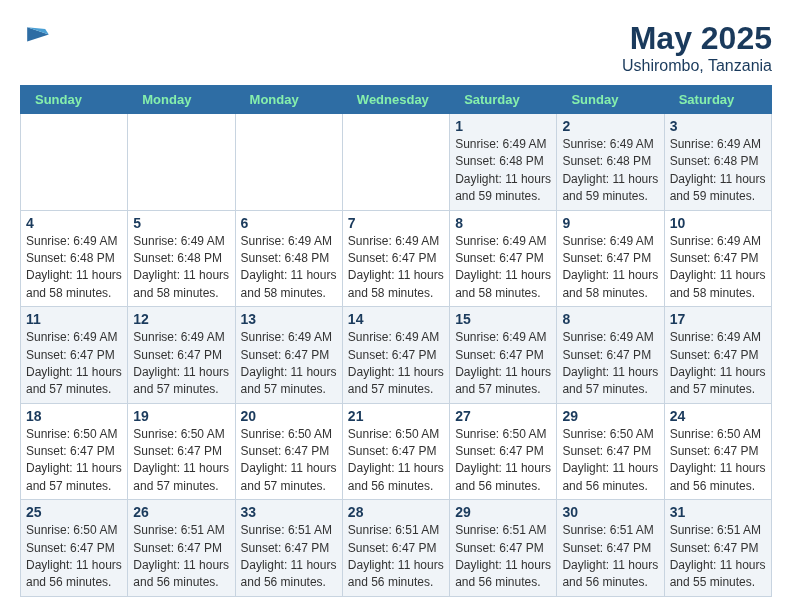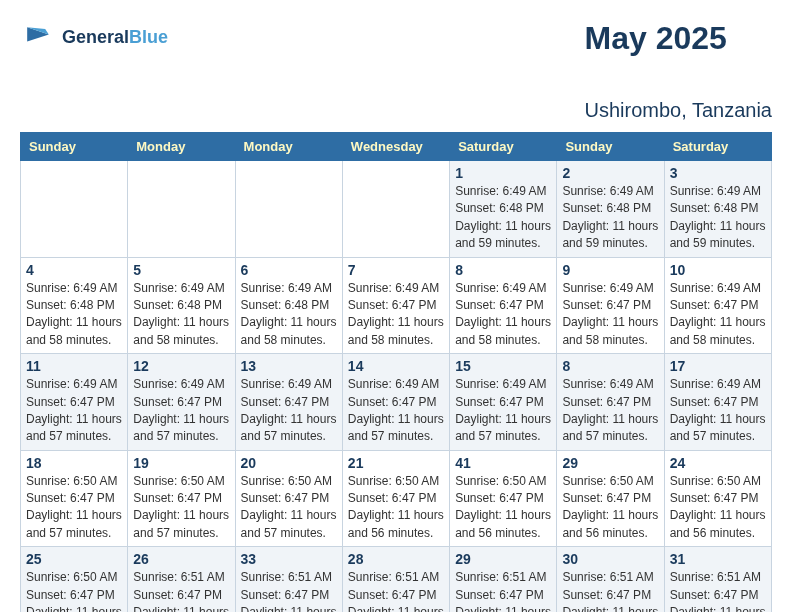--- a/index.html
+++ b/index.html
@@ -28,44 +28,44 @@
       line-height: 1.1;
     }
     .logo-text span {
       color: #4a9fd4;
     }
     .logo-icon {
       width: 36px;
       height: 36px;
     }
     .title-block {
+      text-align: right;
     }
     .main-title {
       font-size: 32px;
       font-weight: bold;
       color: #1a3a5c;
     }
     .subtitle {
-      font-size: 20px;
+      font-size: 16px;
       color: #1a3a5c;
-      margin-top: 42px;
     }
     table {
       width: 100%;
       border-collapse: collapse;
       table-layout: fixed;
     }
     thead tr {
       background-color: #2e6da4;
     }
     thead th {
-      color: #fef9c3;
+      color: #86efac;
       font-size: 13px;
       font-weight: bold;
-      padding: 6px 8px;
+      padding: 6px 14px;
       text-align: left;
       border: 1px solid #2e6da4;
     }
     tbody tr {
       vertical-align: top;
     }
     tbody tr:nth-child(odd) {
       background-color: #f0f4f8;
     }
     tbody tr:nth-child(even) {
@@ -99,23 +99,20 @@
 <body>
 
 <div class="header">
   <div class="logo">
     <svg class="logo-icon" viewBox="0 0 40 40" width="40" height="40">
       <rect x="0" y="0" width="40" height="40" fill="white"></rect>
 
       <polygon points="8,8 32,16 8,24" fill="#2e6da4"></polygon>
       <polygon points="8,8 32,16 28,10 8,8" fill="#4a9fd4"></polygon>
     </svg>
-    <div class="logo-text">
-      <div>General<span>Blue</span></div>
-    </div>
   </div>
   <div class="title-block">
     <div class="main-title">May 2025</div>
     <div class="subtitle">Ushirombo, Tanzania</div>
   </div>
 </div>
 
 <table>
   <thead>
     <tr>
@@ -281,21 +278,21 @@
 and 57 minutes.</div>
         </td>
         <td>
           <span class="day-num">21</span>
           <div class="day-info" style="white-space: pre-line;">Sunrise: 6:50 AM
 Sunset: 6:47 PM
 Daylight: 11 hours
 and 56 minutes.</div>
         </td>
         <td>
-          <span class="day-num">41</span>
+          <span class="day-num">27</span>
           <div class="day-info" style="white-space: pre-line;">Sunrise: 6:50 AM
 Sunset: 6:47 PM
 Daylight: 11 hours
 and 56 minutes.</div>
         </td>
         <td>
           <span class="day-num">29</span>
           <div class="day-info" style="white-space: pre-line;">Sunrise: 6:50 AM
 Sunset: 6:47 PM
 Daylight: 11 hours

